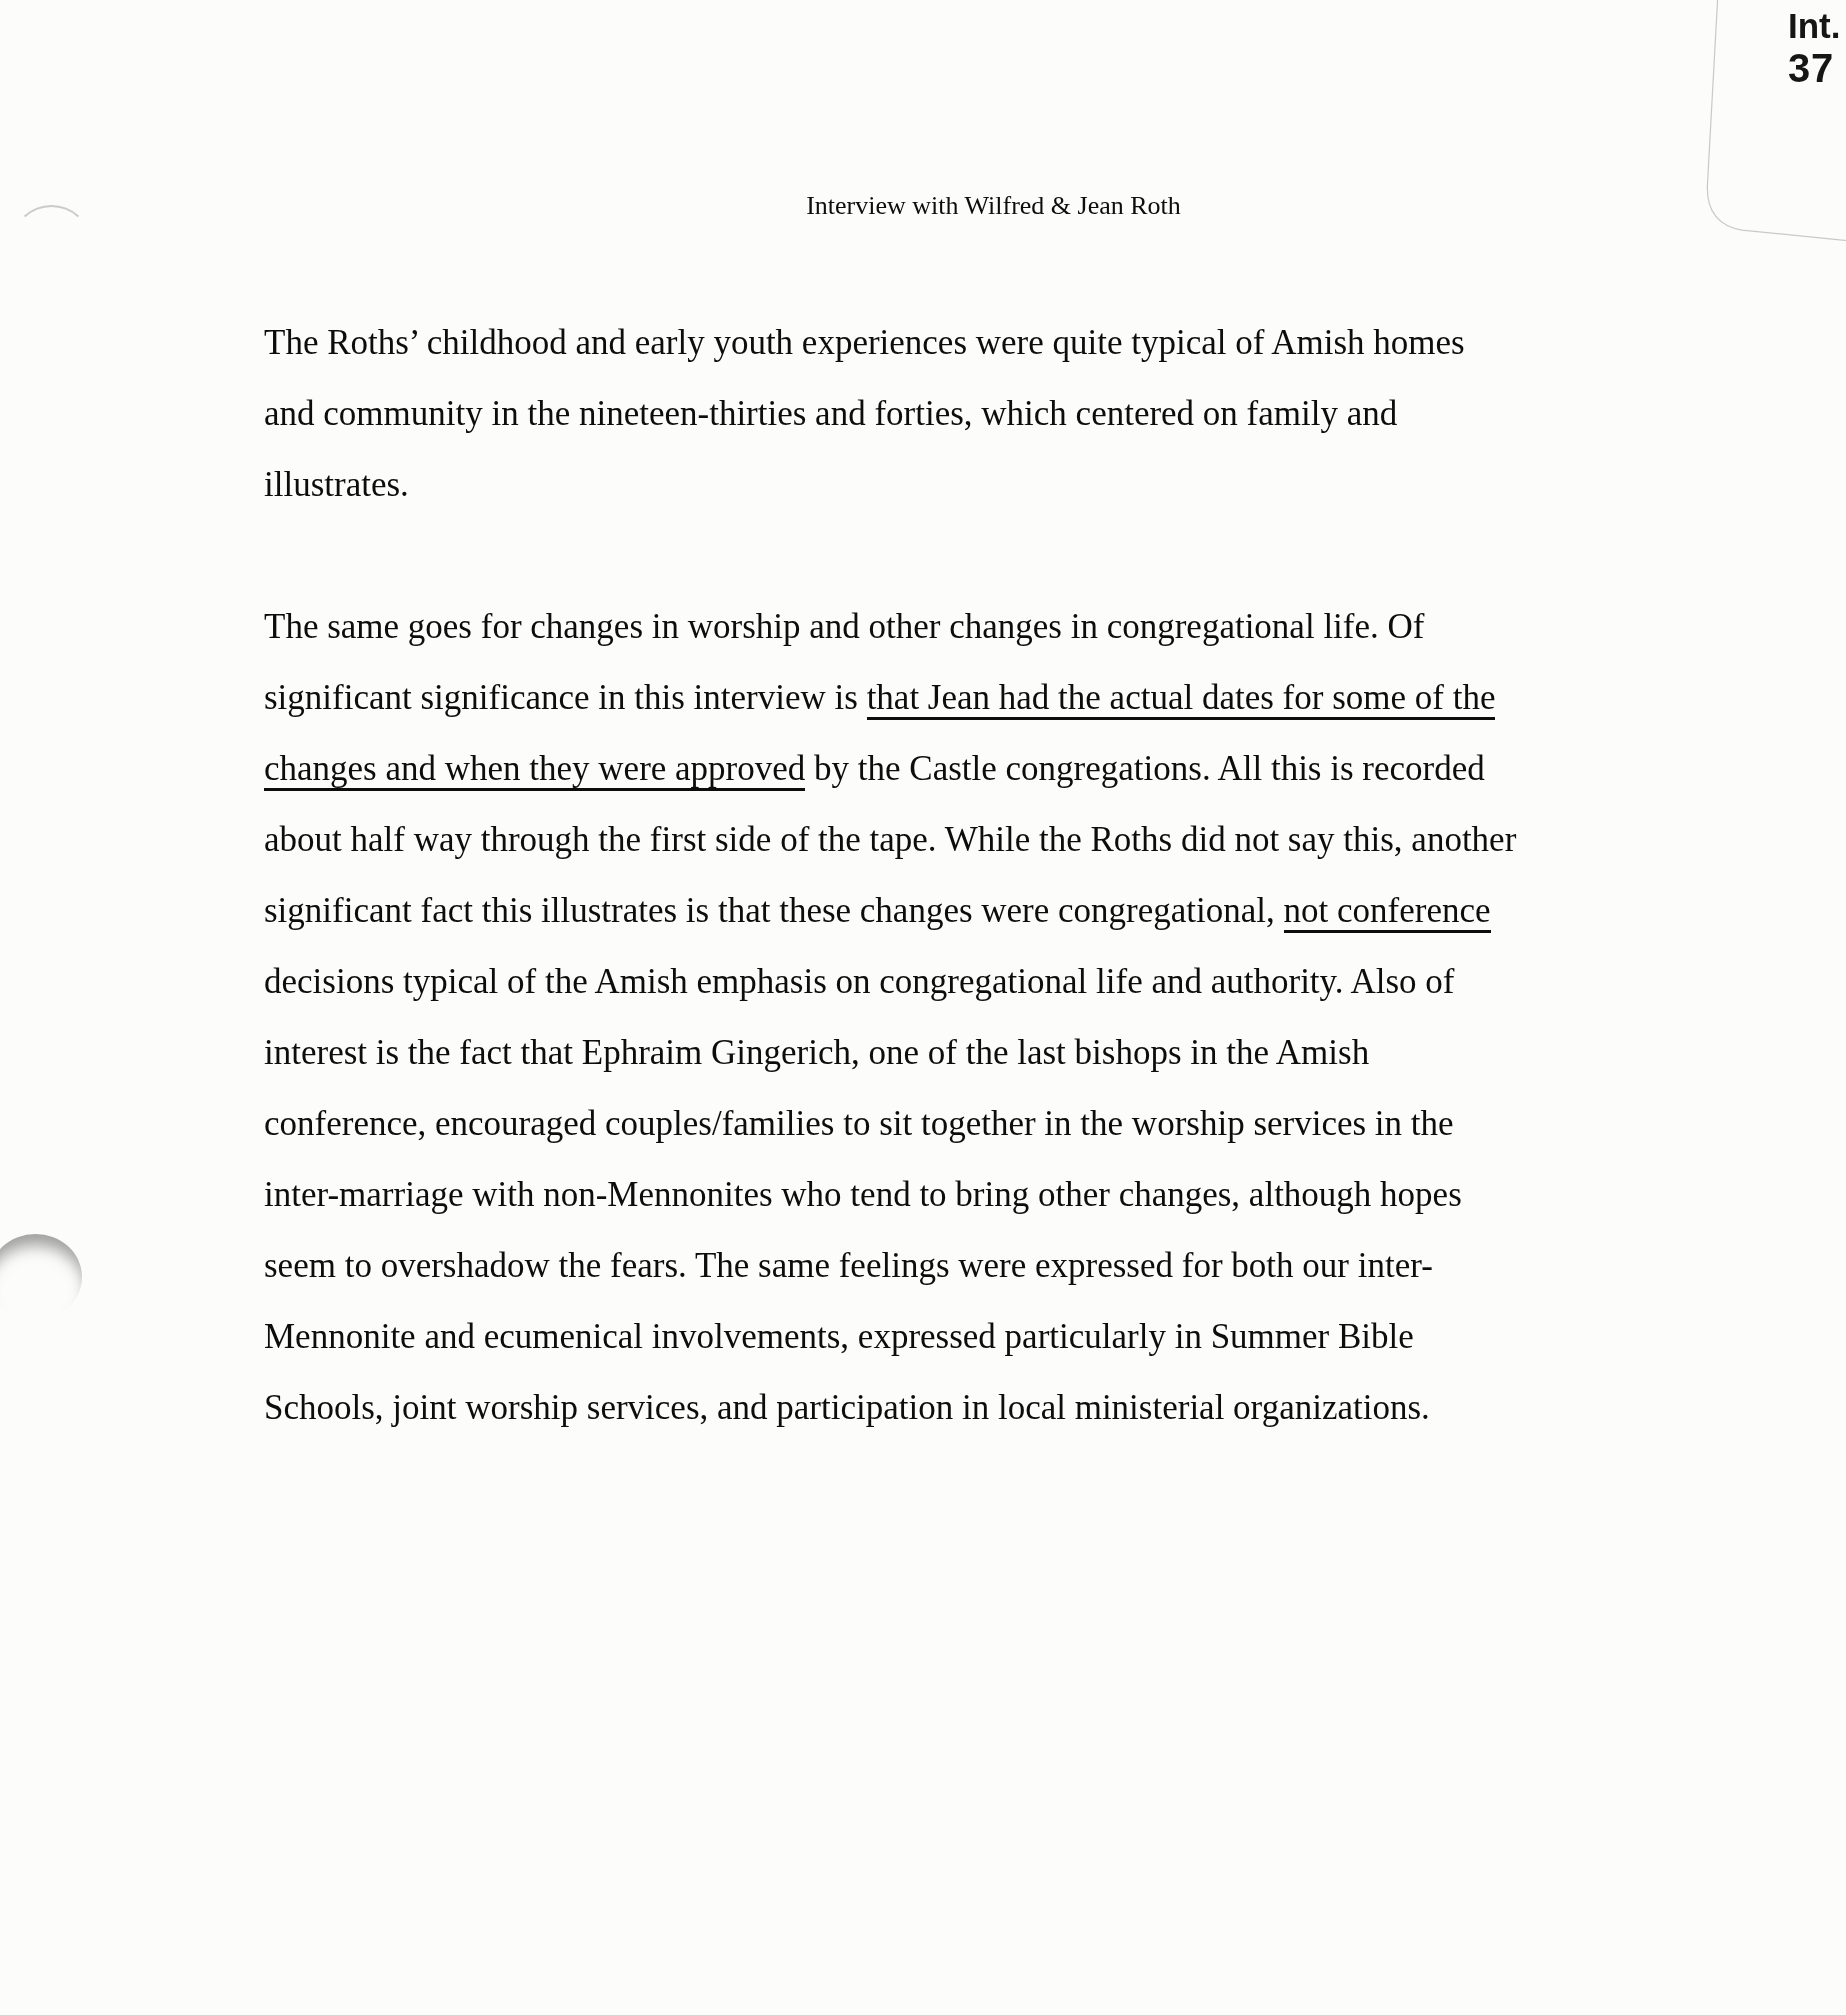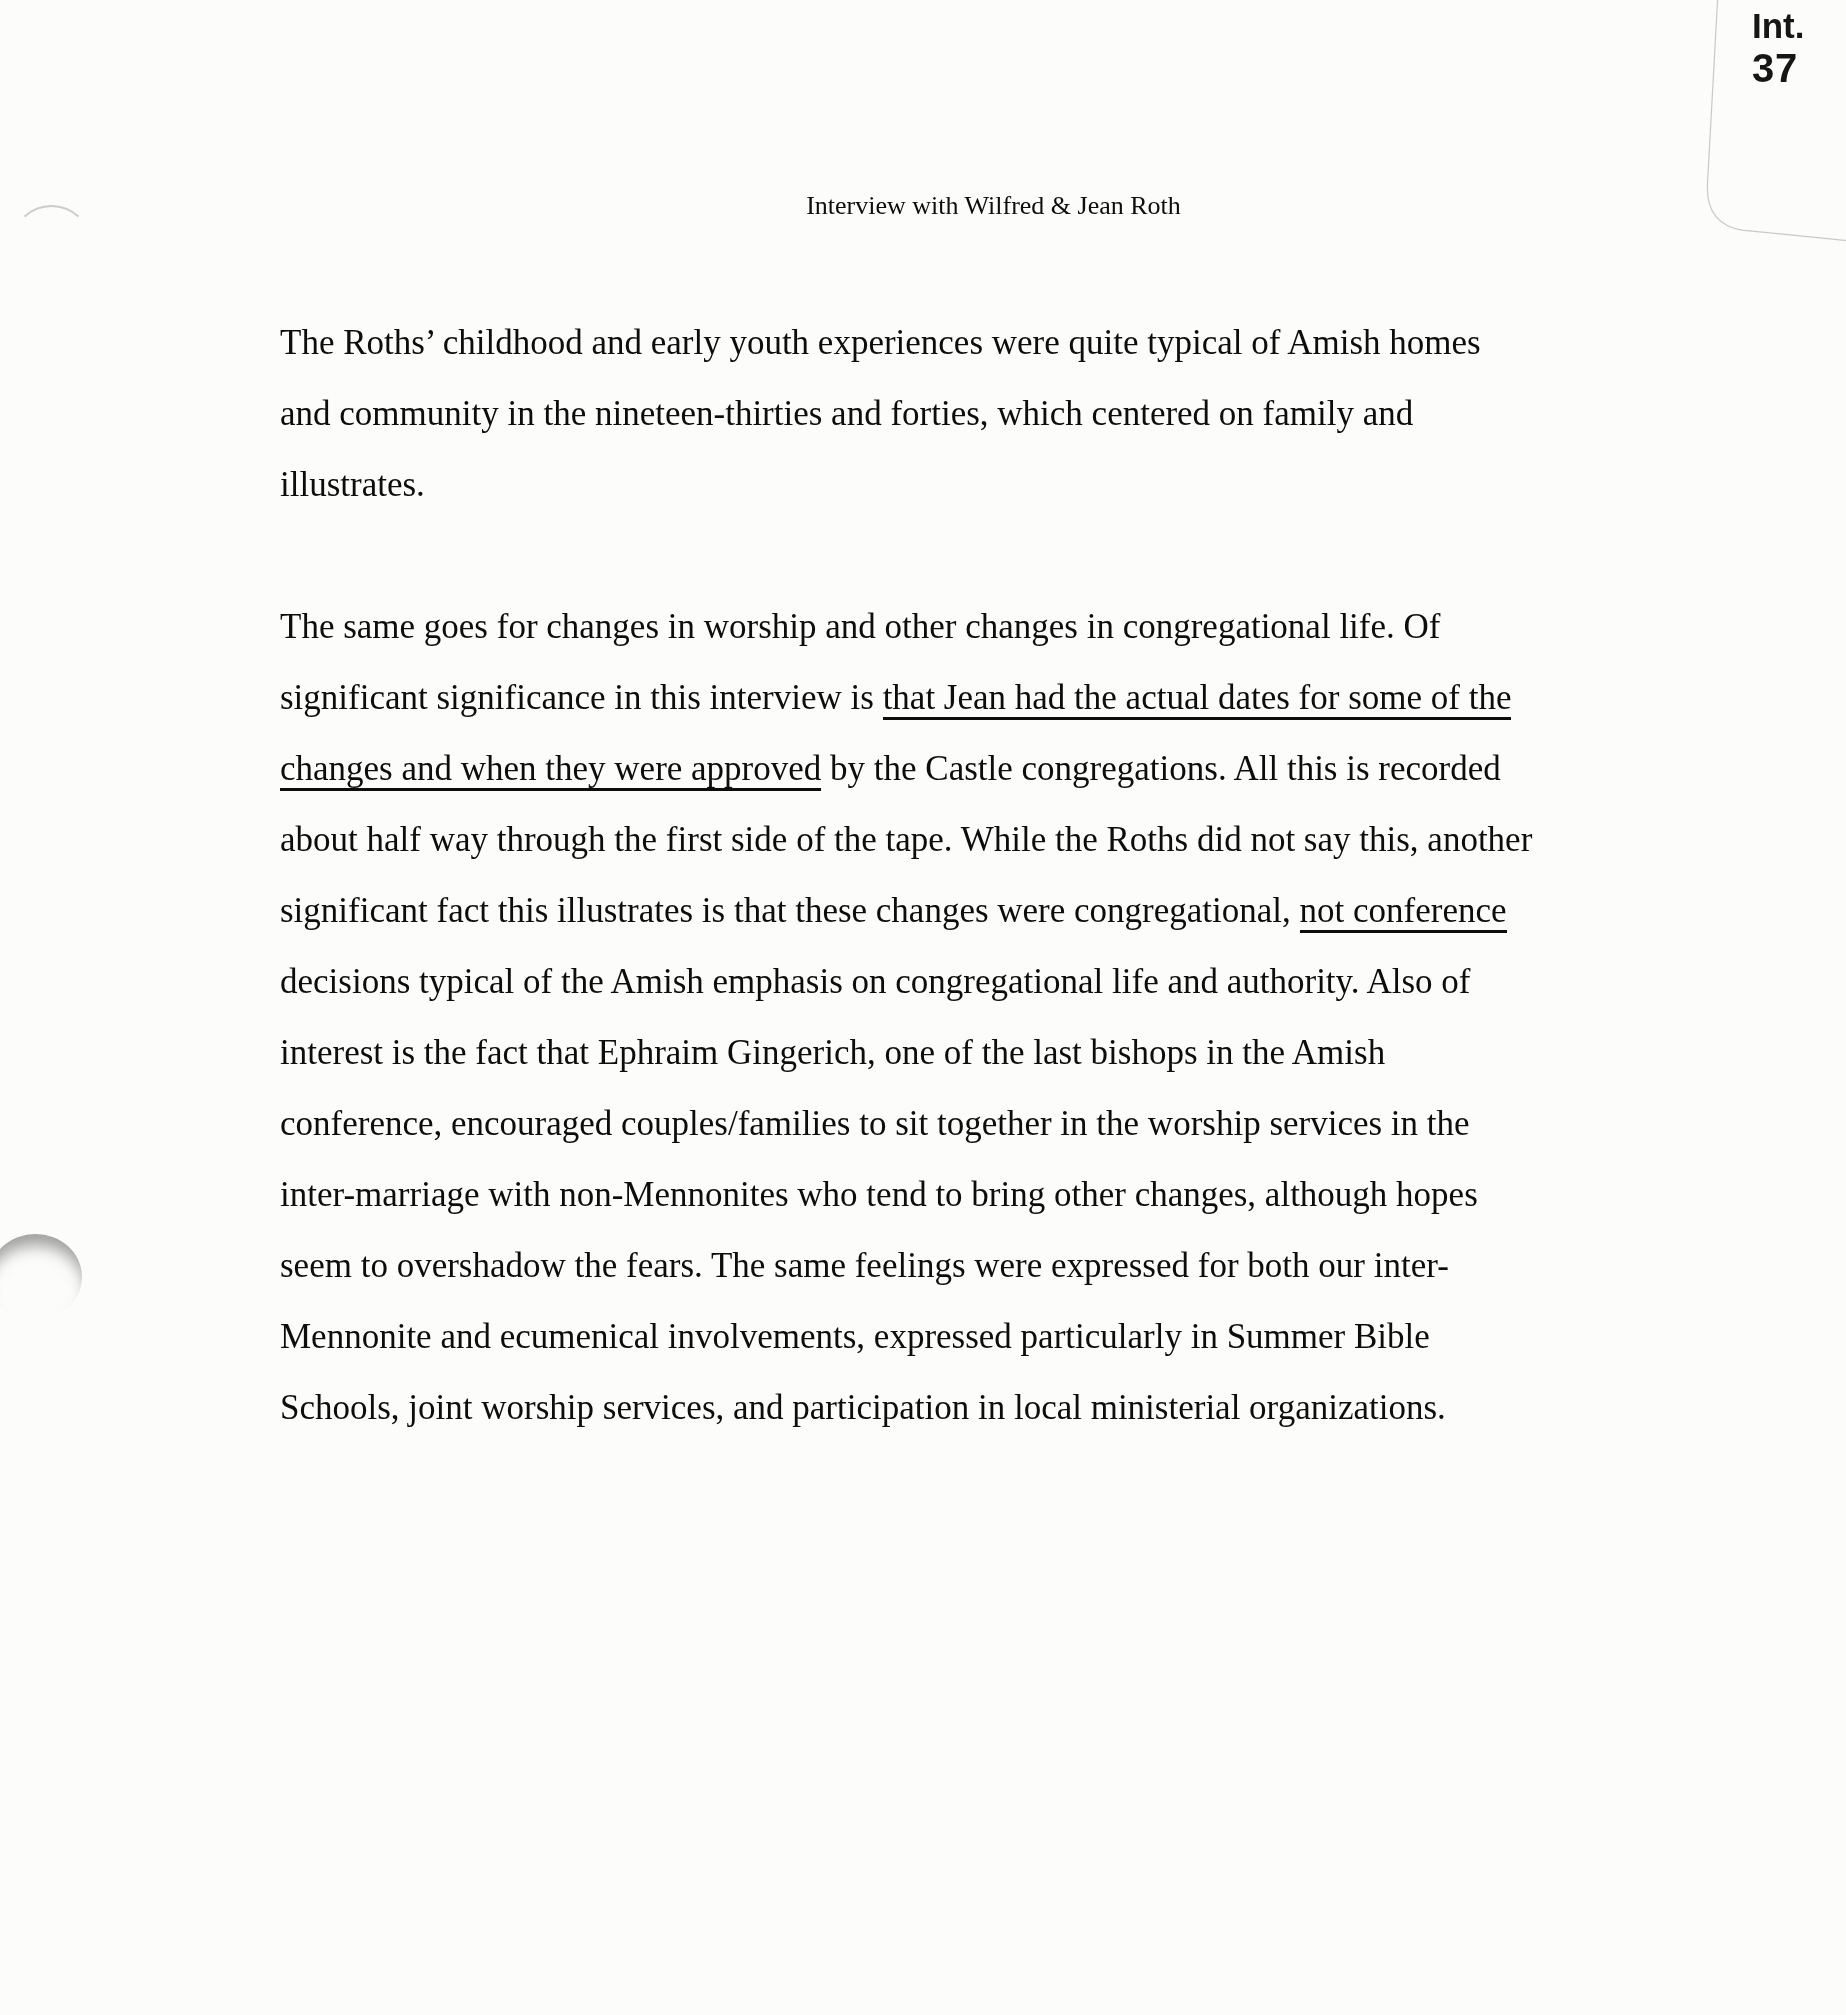--- a/index.html
+++ b/index.html
@@ -12,21 +12,21 @@
     position: relative;
     width: 1847px; height: 2297px;
     background: #fcfcfa;
     overflow: hidden;
     color: #0d0d0d;
   }
 
   
   .corner-label {
     position: absolute;
-    left: 1752px; top: 5.6px;
+    left: 1788px; top: 5.6px;
     font-family: "Liberation Sans", sans-serif;
     font-weight: bold;
     color: #161616;
   }
   .corner-label .l1 { font-size: 35px; line-height: 40px; display: block; }
   .corner-label .l2 { font-size: 40px; line-height: 45px; display: block; letter-spacing: 0.8px; }
 
   
   .doc-title {
     position: absolute;
@@ -36,21 +36,21 @@
     line-height: 48px;
     white-space: nowrap;
   }
 
   
   .body-text {
     position: absolute;
     left: 264px; top: 307px; width: 1491px;
     font-size: 35px;
   }
-  .paragraph { margin: 0 0 71px 16px; }
+  .paragraph { margin: 0 0 71px 0; }
   .line {
     line-height: 71px;
     white-space: nowrap;
   }
   .line span { white-space: pre; }
   .u { border-bottom: 3.2px solid #0d0d0d; }
 
   
   .hole { position: absolute; border-radius: 50%; pointer-events: none; }
   .hole-1 {

